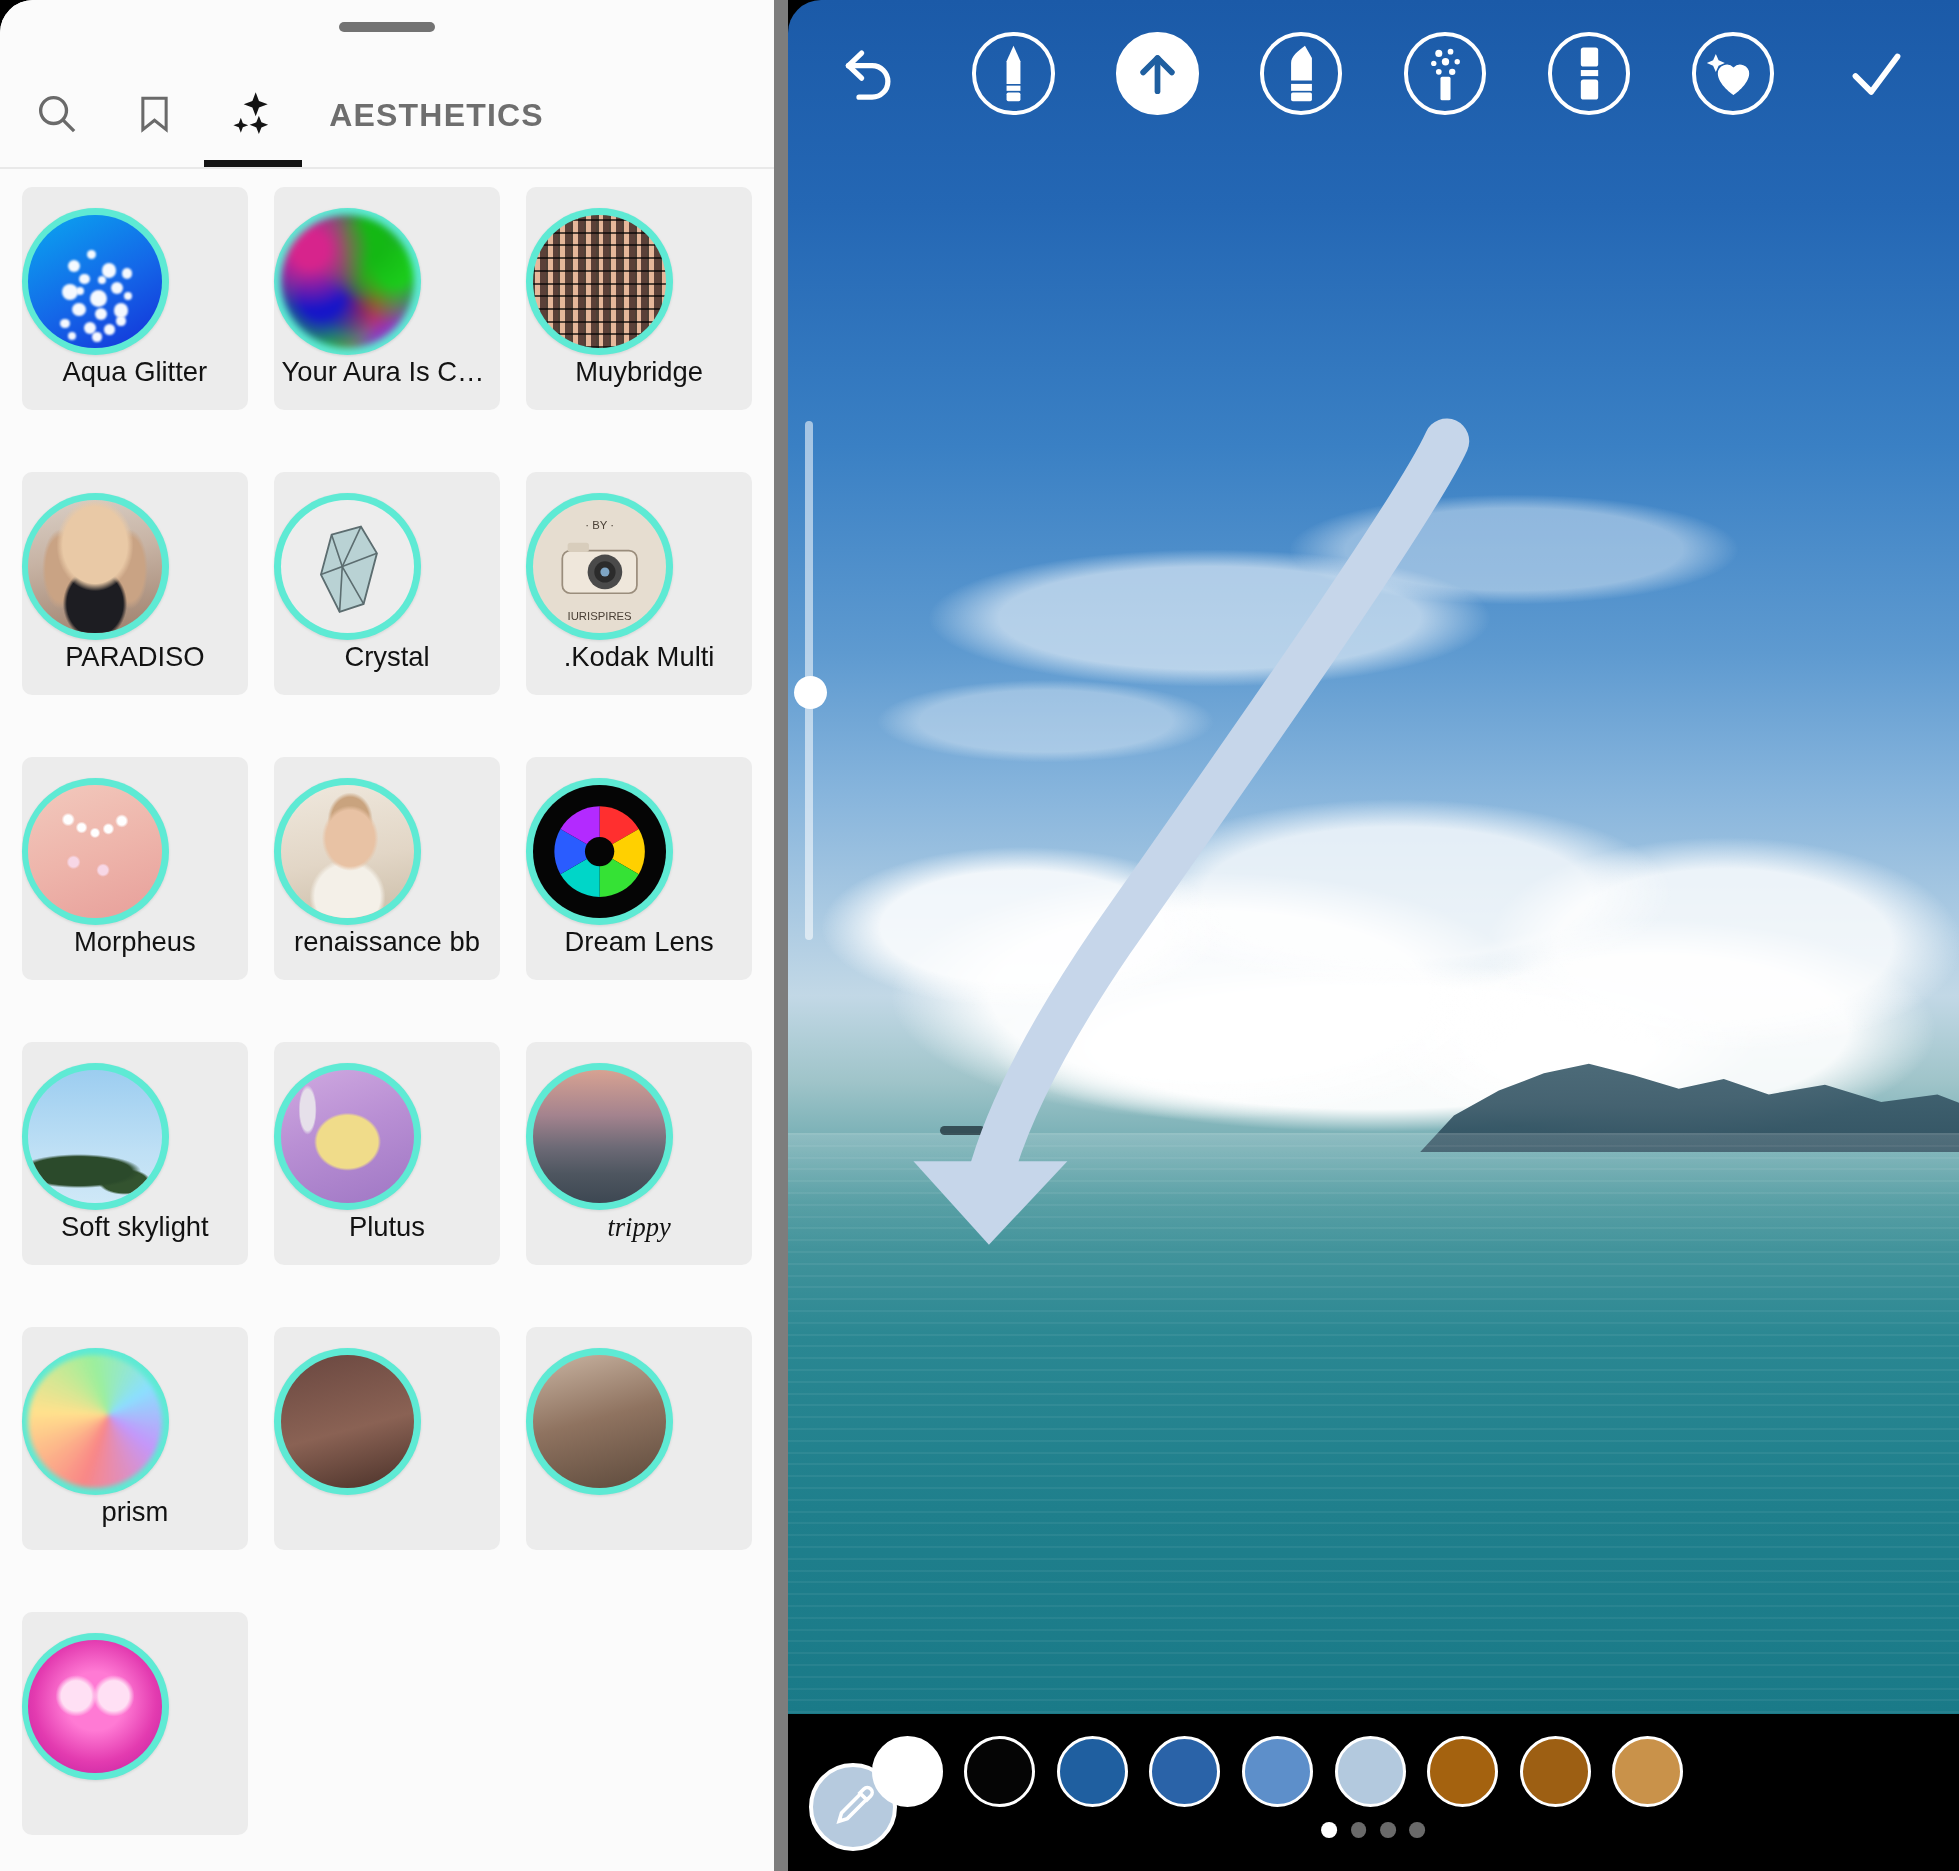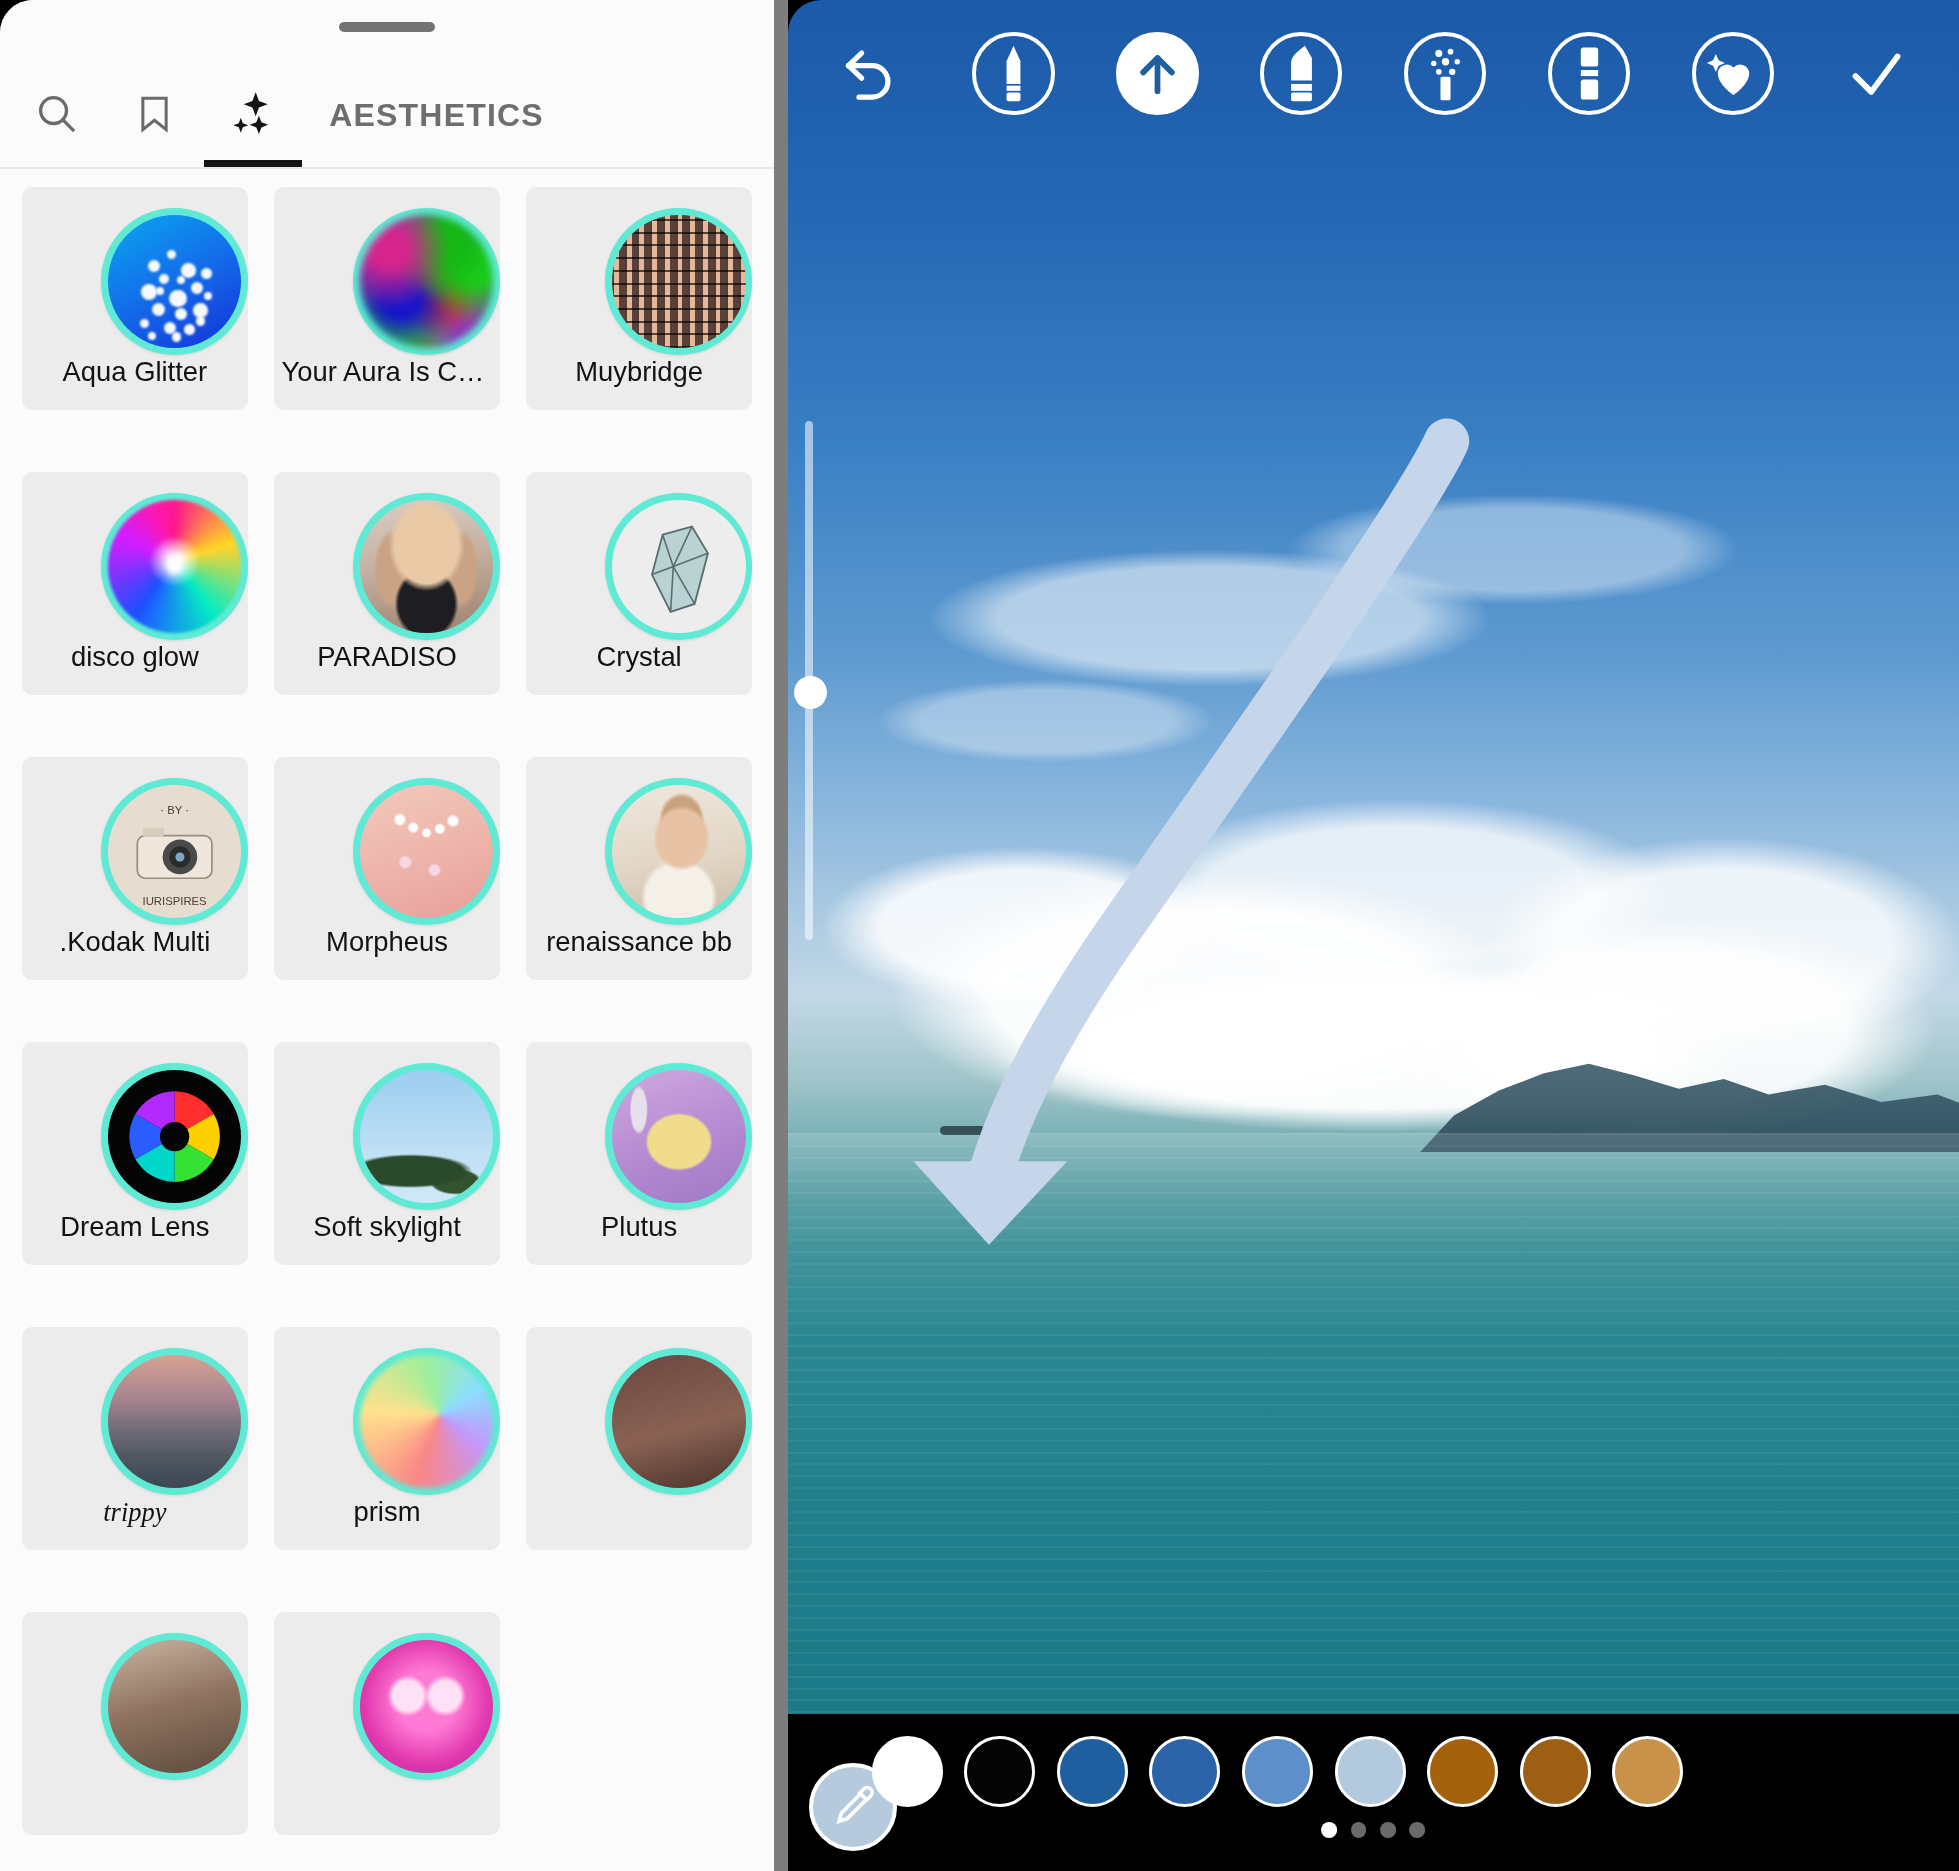--- a/index.html
+++ b/index.html
@@ -49,21 +49,21 @@
   
   .filter-grid {
     position: absolute; left: 0; right: 0; top: 169px; bottom: 0;
     padding: 17.6px 21.6px 0 21.6px;
     display: grid; grid-template-columns: repeat(3, 1fr);
     gap: 25.5px 25.5px; overflow: hidden;
   }
   .filter-card {
     background: #ececec; border-radius: 10px;
     height: 223px;
-    display: flex; flex-direction: column; align-items: flex-end;
+    display: flex; flex-direction: column; align-items: flex-start;
     justify-content: flex-start; padding-top: 21.6px;
     position: relative;
   }
   .thumb-ring {
     width: 147px; height: 147px; border-radius: 50%;
     background: #5eead4; padding: 6.9px;
     box-shadow: 0 1px 2.9px rgba(0,0,0,.10);
     display: flex; align-items: center; justify-content: center;
   }
   .thumb {
@@ -369,26 +369,20 @@
           <div class="filter-label">Your Aura Is Chan...</div>
         </div>
         <div class="filter-card">
           <div class="thumb-ring">
             <div class="thumb th-muy"></div>
           </div>
           <div class="filter-label">Muybridge</div>
         </div>
         <div class="filter-card">
           <div class="thumb-ring">
-            <div class="thumb th-disco"></div>
-          </div>
-          <div class="filter-label">disco glow</div>
-        </div>
-        <div class="filter-card">
-          <div class="thumb-ring">
             <div class="thumb th-paradiso"></div>
           </div>
           <div class="filter-label">PARADISO</div>
         </div>
         <div class="filter-card">
           <div class="thumb-ring">
             <div class="thumb th-crystal"><svg viewBox="0 0 100 100" width="100%" height="100%">
                 <polygon points="38,26 60,20 72,40 62,78 44,84 30,56" fill="#b9d2d4" stroke="#5c6d70" stroke-width="1.4"></polygon>
                 <polyline points="38,26 46,50 62,78" fill="none" stroke="#5c6d70" stroke-width="1.2"></polyline>
                 <polyline points="60,20 46,50 30,56" fill="none" stroke="#5c6d70" stroke-width="1.2"></polyline>

